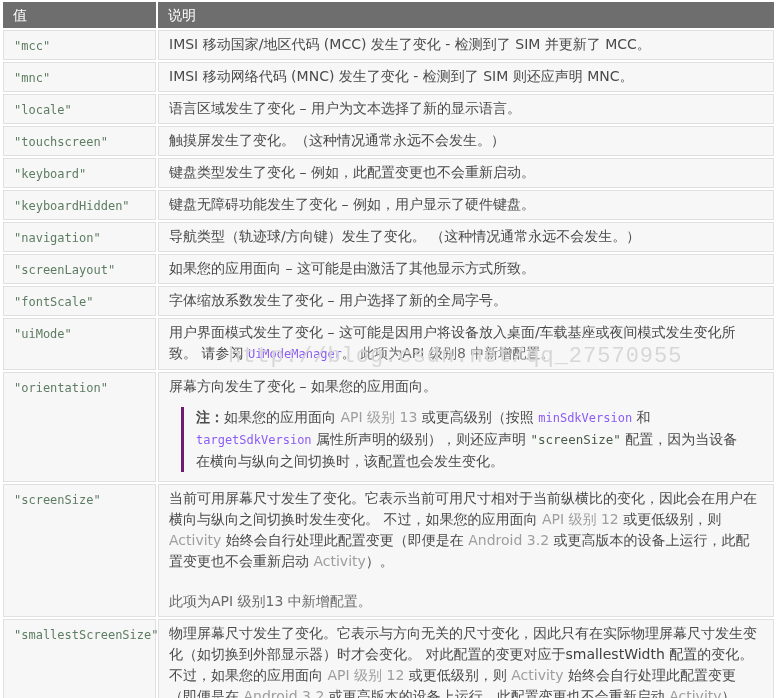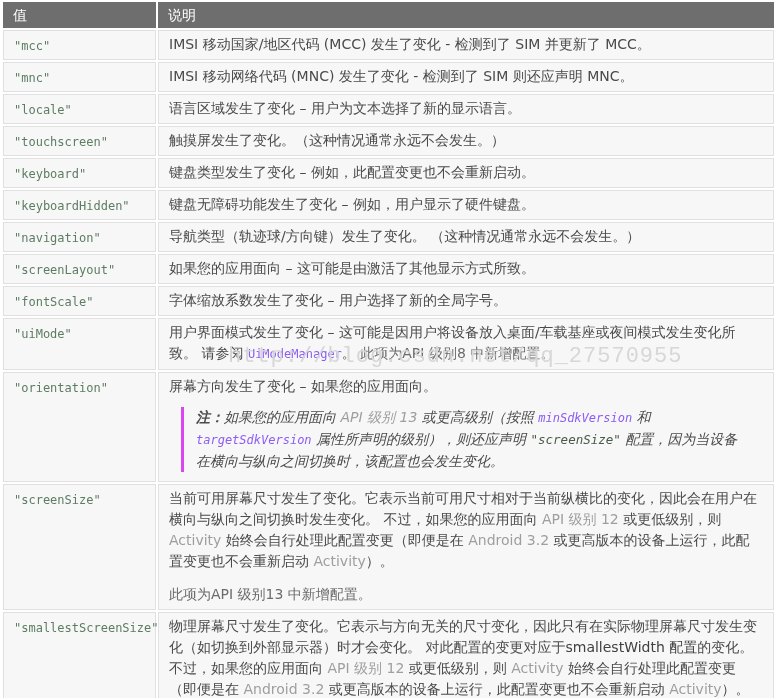--- a/index.html
+++ b/index.html
@@ -41,26 +41,25 @@
   }
   td.value-cell {
     width: 131px;
     font-family: "DejaVu Sans Mono", "Liberation Mono", monospace;
     font-size: 12px;
     color: #5d7d62;
     padding-top: 6px;
     line-height: 18px;
   }
   td.desc-cell p { margin: 0; }
-  td.desc-cell p + p { margin-top: 12px; }
+  td.desc-cell p + p { margin-top: 19px; }
   td.desc-cell .note {
-    border-left: 3px solid #d946ef;
+    border-left: 3px solid #701a75;
     margin: 10px 16px 5px 12px;
     padding-left: 12px;
-    font-style: italic;
   }
   .code-link {
     font-family: "DejaVu Sans Mono", "Liberation Mono", monospace;
     font-size: 12px;
     color: #8b5cf6;
     cursor: pointer;
   }
   .code {
     font-family: "DejaVu Sans Mono", "Liberation Mono", monospace;
     font-size: 12.5px;

